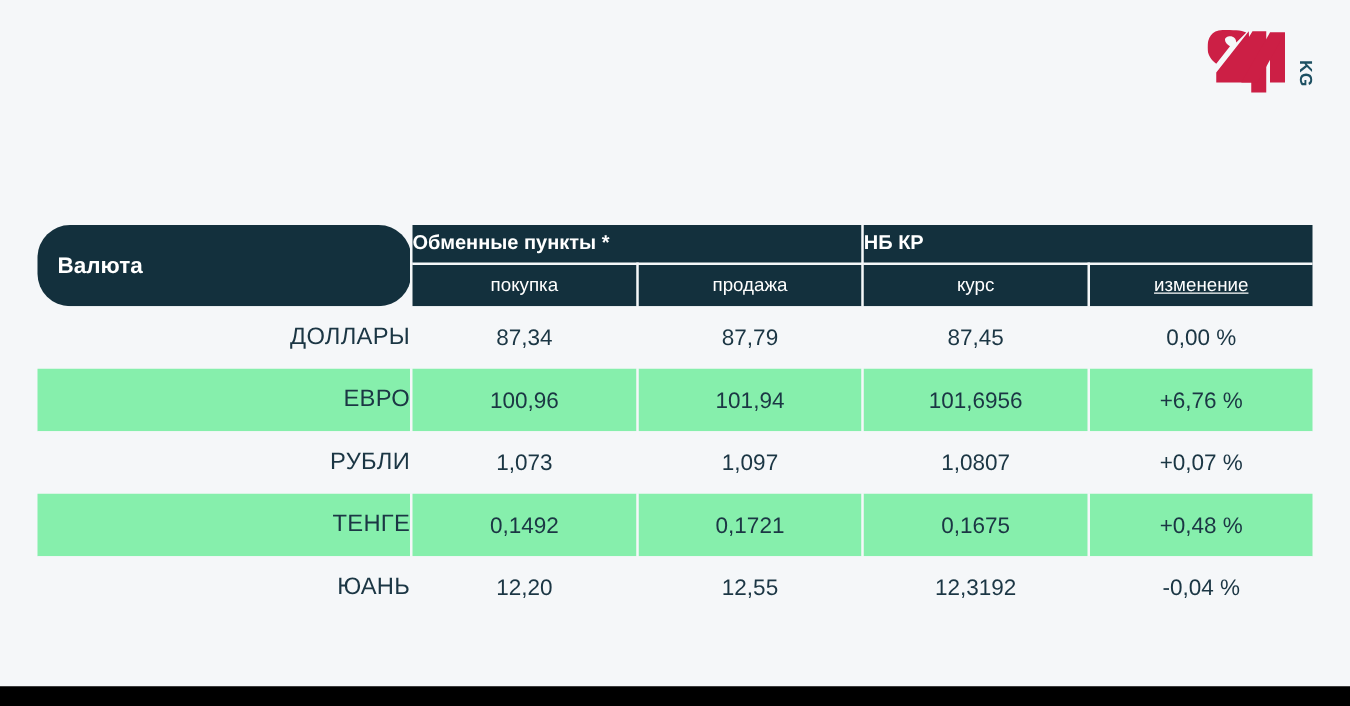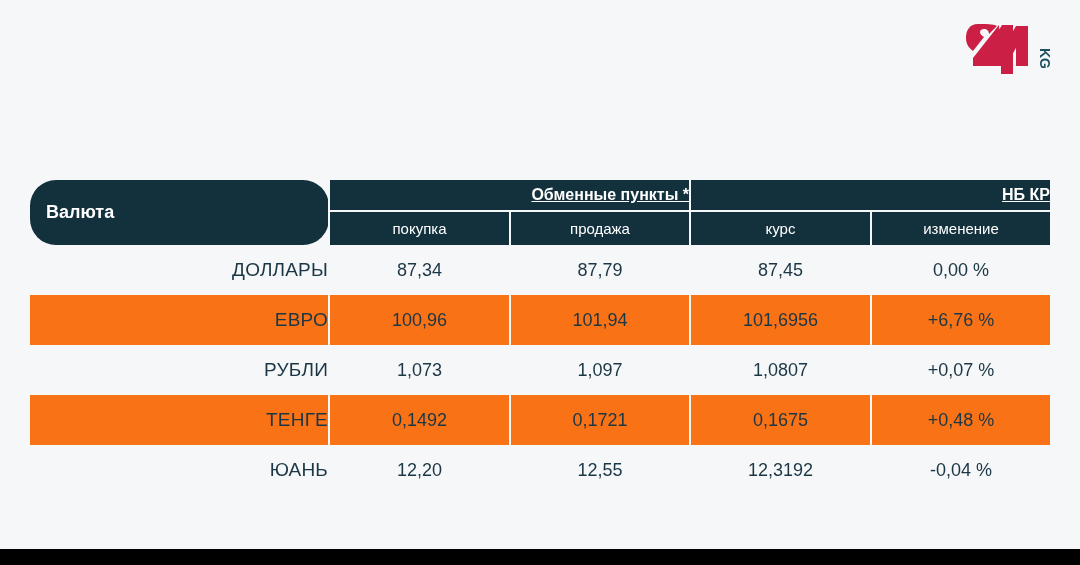--- a/index.html
+++ b/index.html
@@ -85,57 +85,56 @@
     font-size: 18px;
     text-align: left;
     padding-left: 16px;
     vertical-align: middle;
     border-right: 2px solid #f5f7f9;
     height: 63px;
     border-radius: 26px;
   }
   th.grp {
     font-size: 16px;
-    text-align: right;
+    text-align: left;
     height: 30px;
     vertical-align: middle;
     border-bottom: 2px solid #f5f7f9;
-    text-decoration: underline;
   }
   th.grp.grp-left  { border-right: 2px solid #f5f7f9; }
   th.sub {
     font-size: 15px;
     font-weight: normal;
     text-align: center;
     height: 33px;
     vertical-align: middle;
     border-right: 2px solid #f5f7f9;
   }
-  th.sub.last { border-right: none; }
+  th.sub.last { border-right: none; text-decoration: underline; }
   th.sub.div-strong { border-right: 2px solid #f5f7f9; }
 
   tbody td {
     height: 50px;
     font-size: 18px;
     color: #1b3644;
     text-align: center;
     vertical-align: middle;
     border-right: 2px solid #f5f7f9;
     padding: 0;
   }
   tbody td.last { border-right: none; }
   tbody td.cur {
     text-align: right;
     padding-left: 16px;
     font-size: 19px;
     font-weight: normal;
     letter-spacing: 0.2px;
   }
   tbody tr.odd  td { background: #f5f7f9; }
-  tbody tr.even td { background: #f97316; }
+  tbody tr.even td { background: #86efac; }
 
   .note-row {
     position: absolute;
     left: 30px;
     top: 492px;
     width: 1020px;
     height: 37px;
     background: #e7eaeb;
     display: flex;
     align-items: center;

